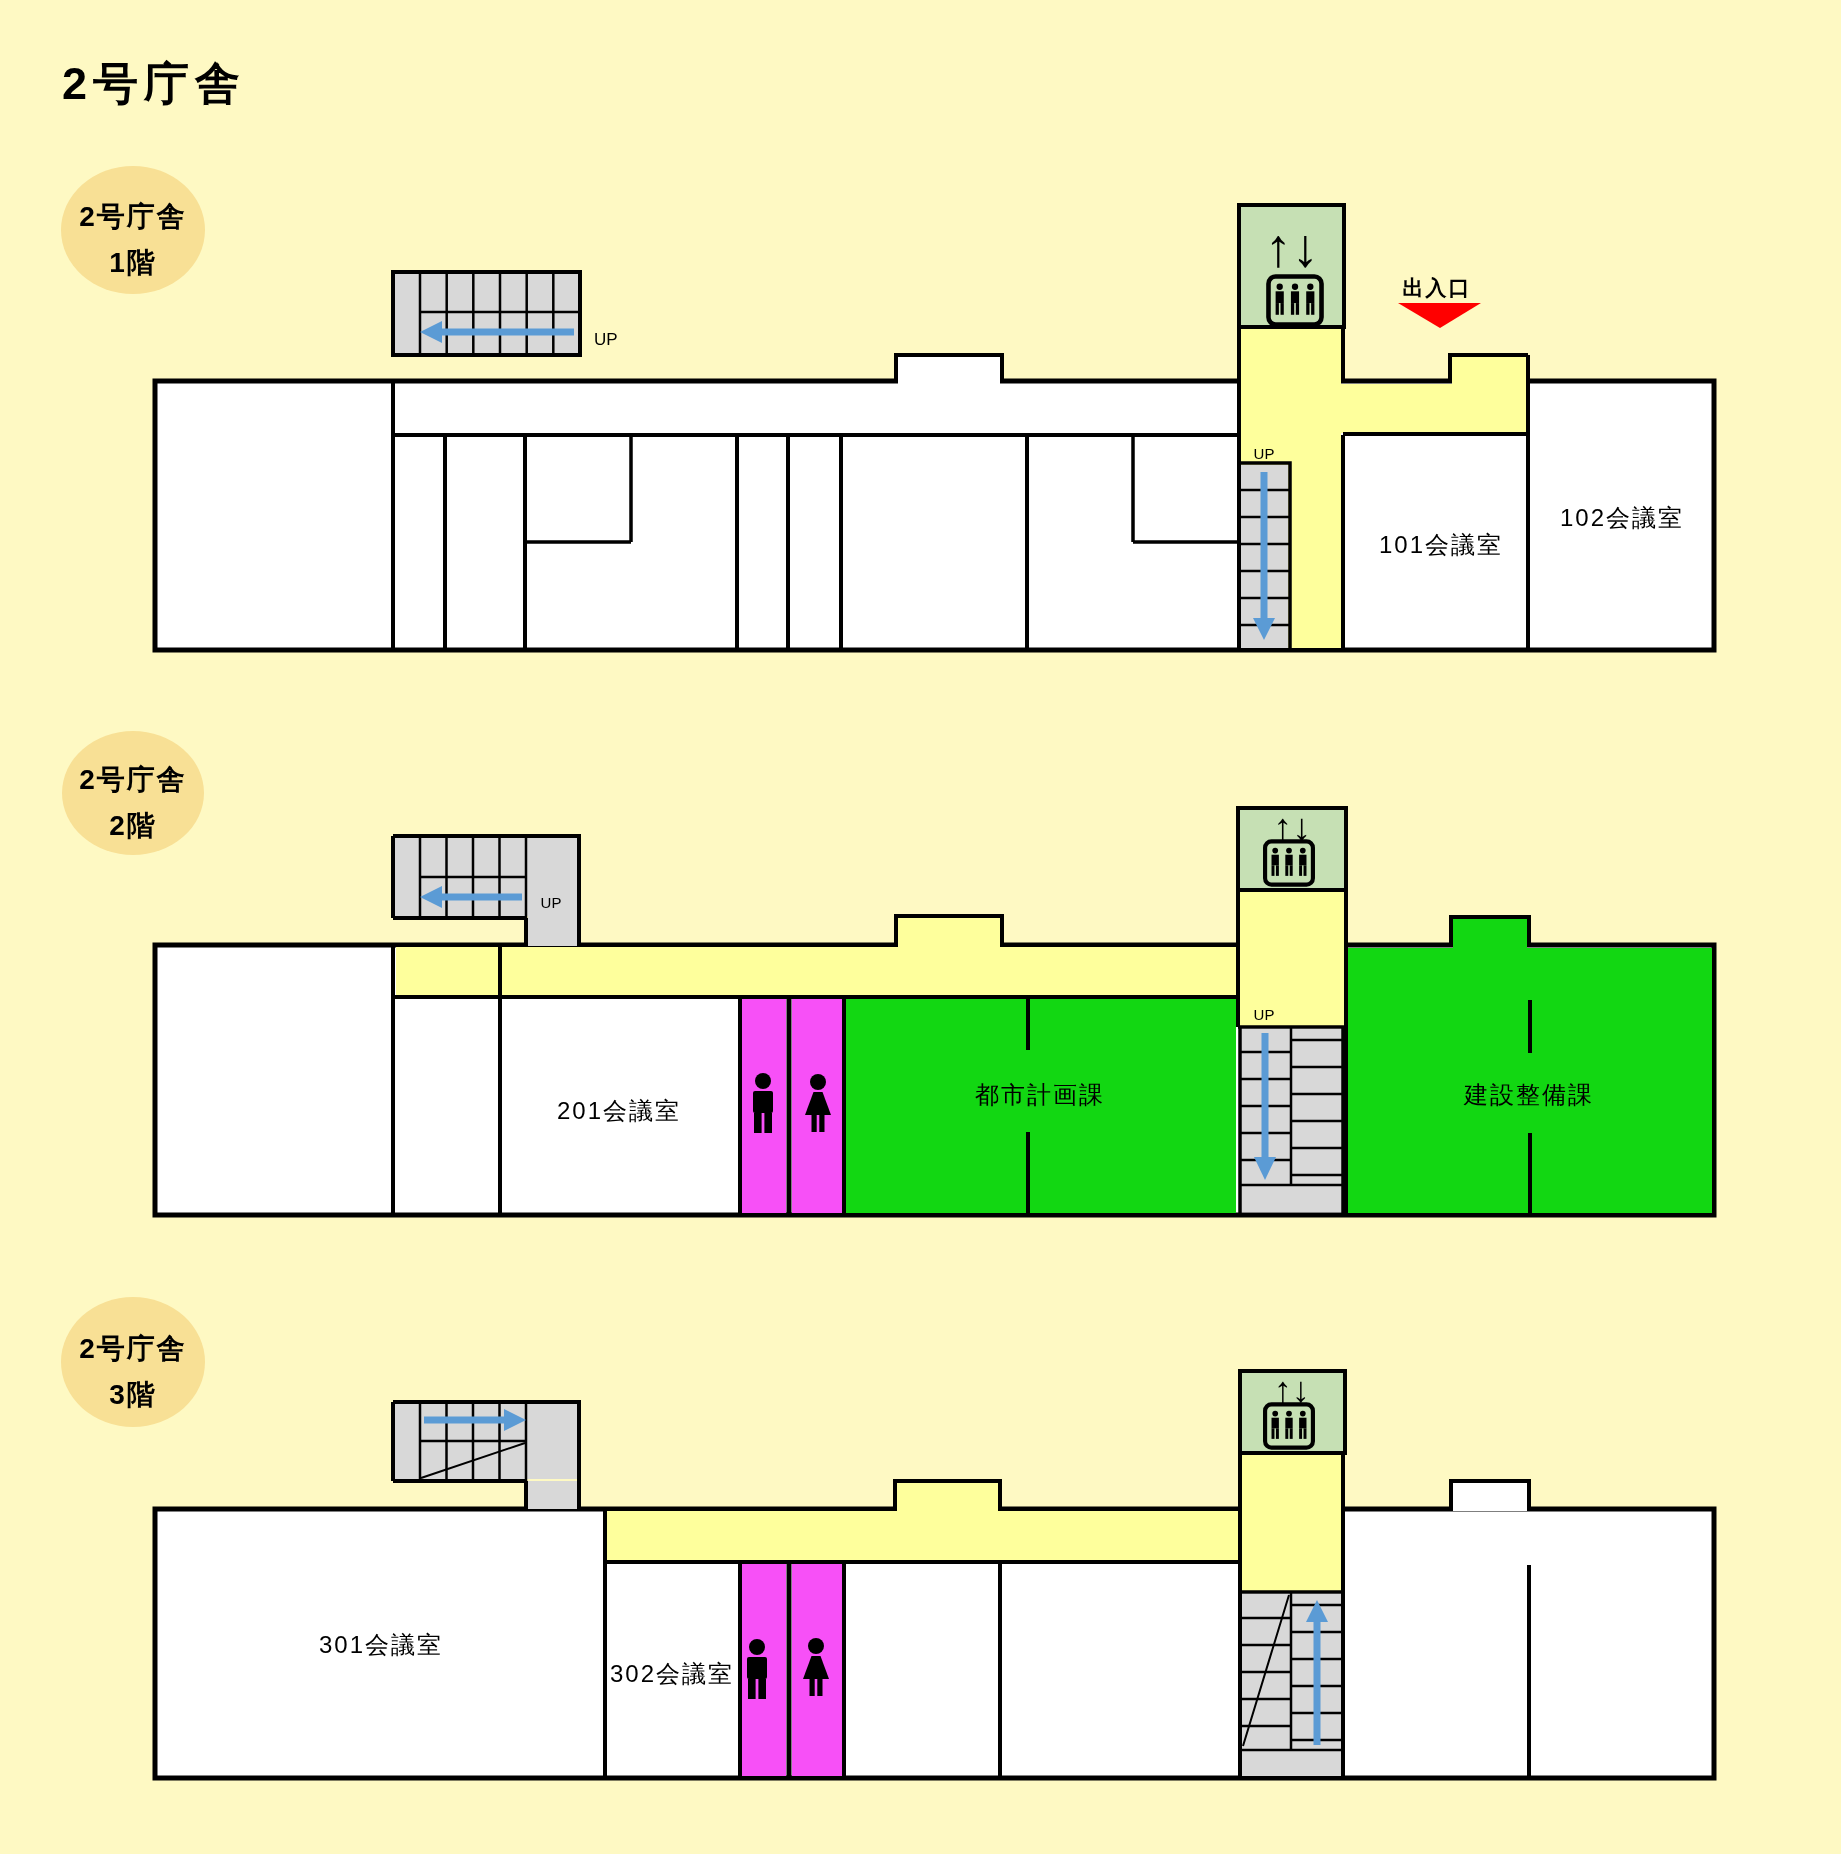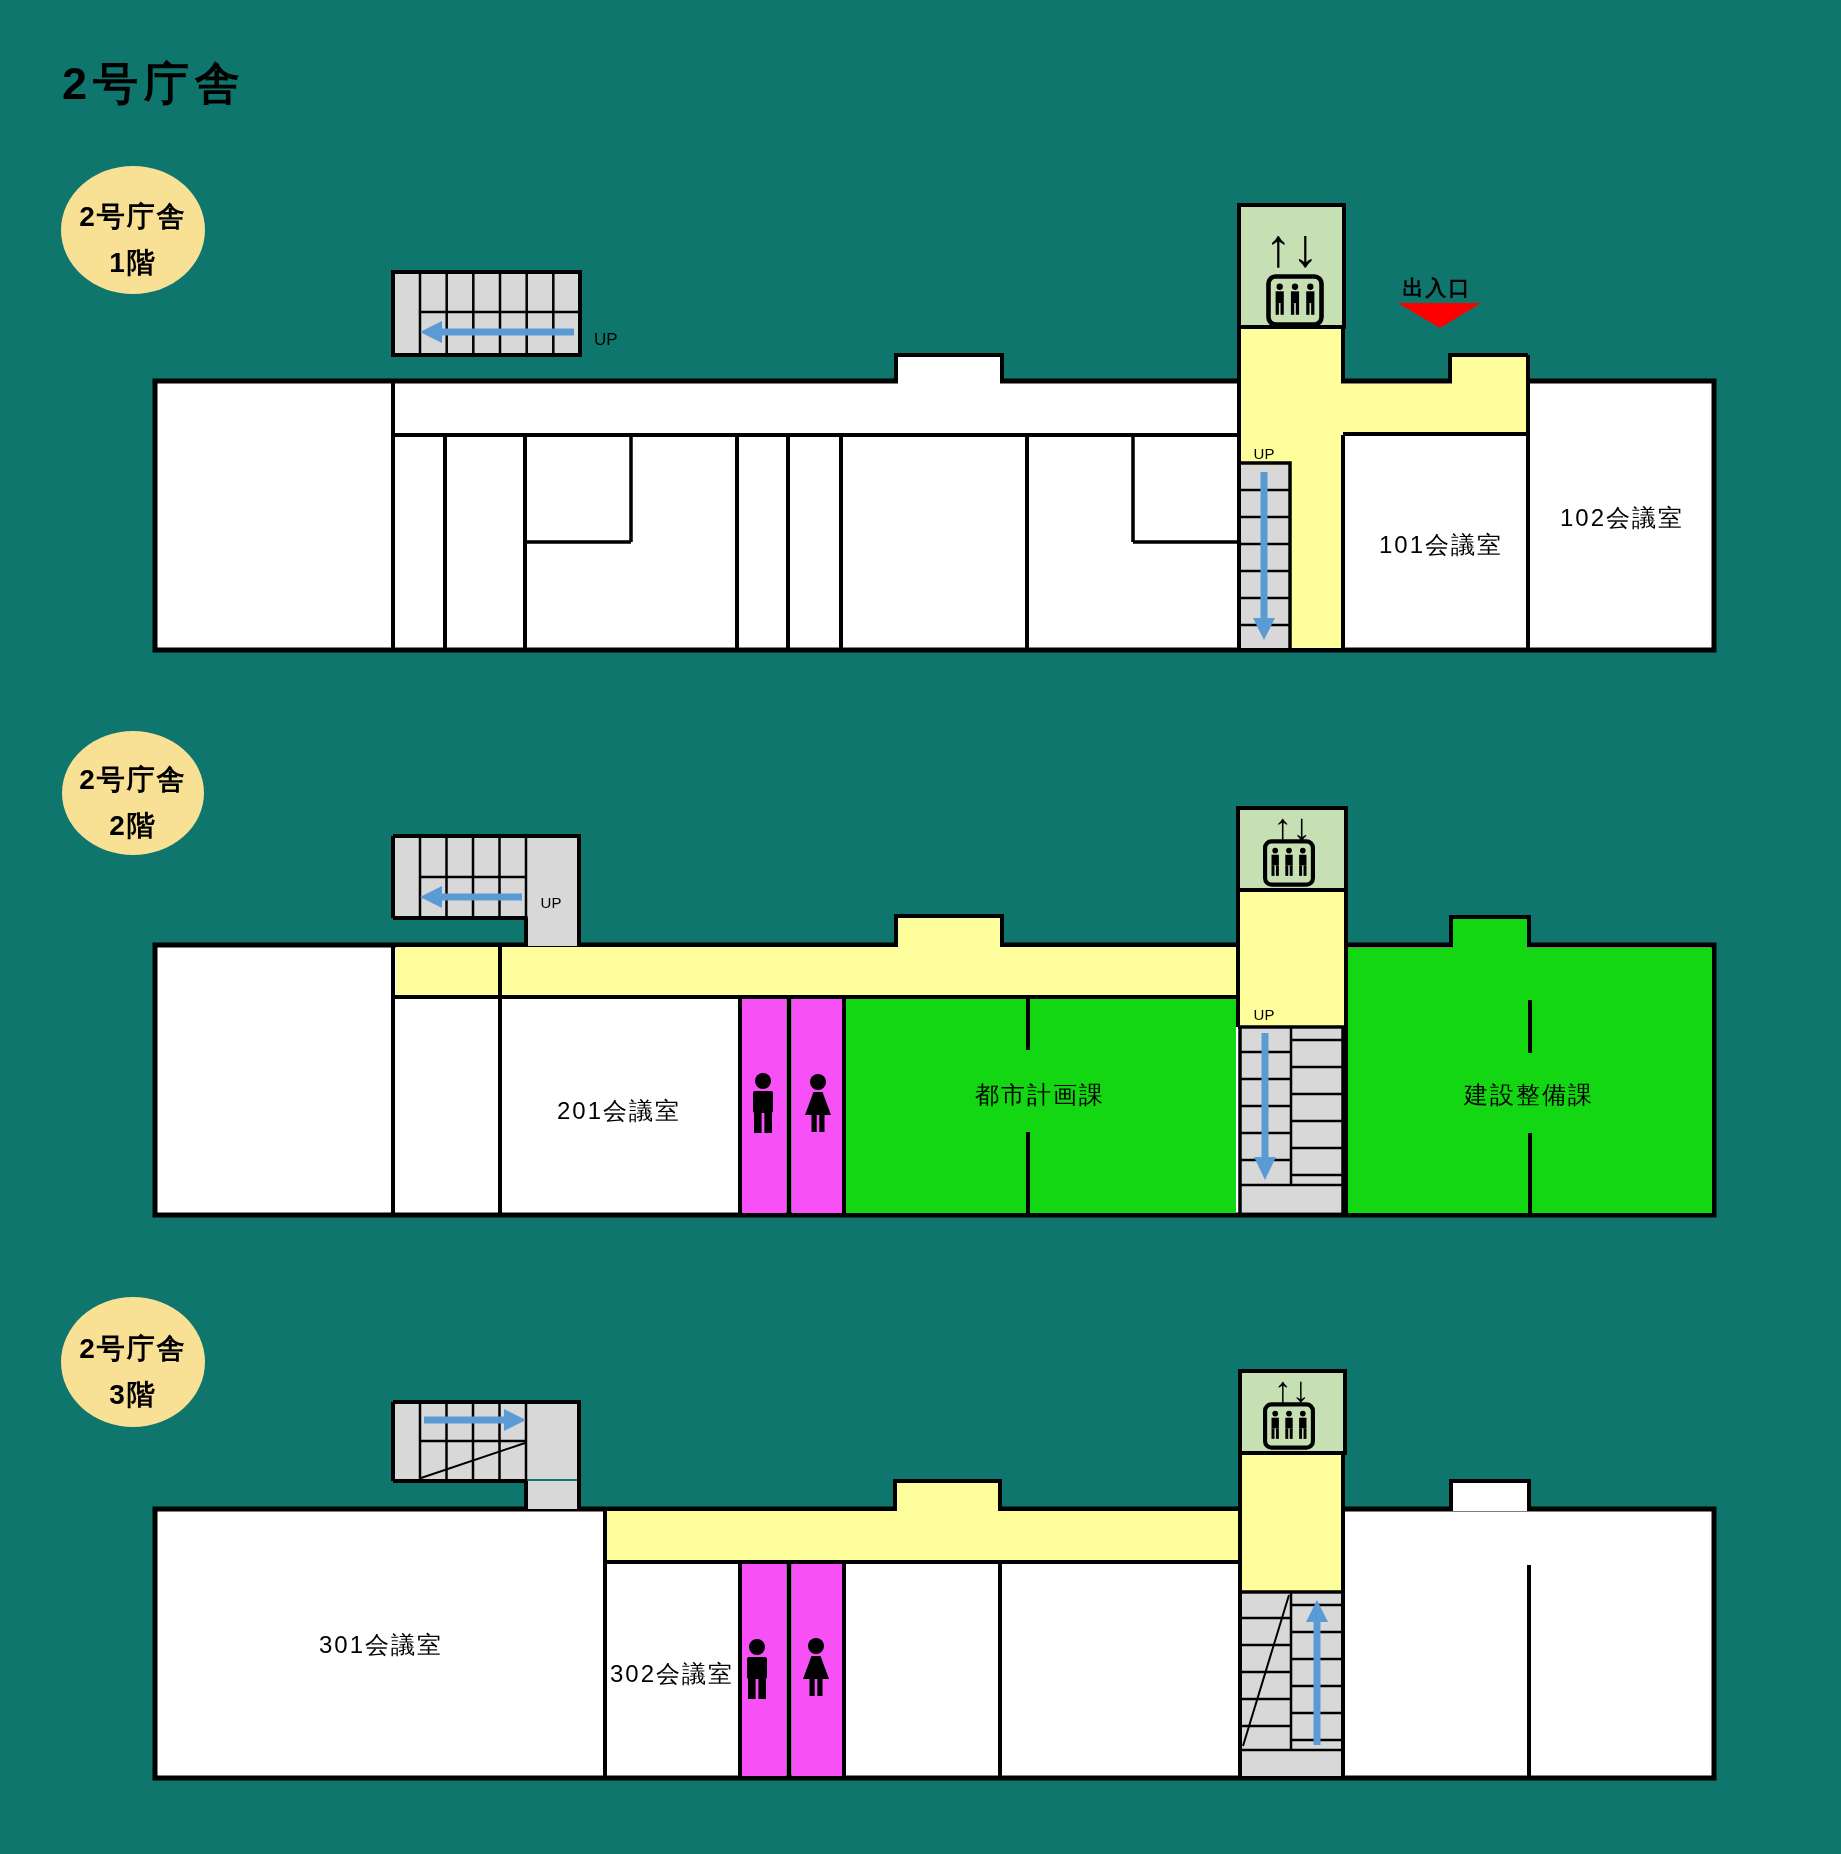--- a/index.html
+++ b/index.html
@@ -1,16 +1,16 @@
 <!DOCTYPE html>
 <html><head>
 <meta charset="utf-8">
 <style>
   html,body{margin:0;padding:0;background:#fff;}
-  #page{position:relative;width:1841px;height:1854px;background:#0f766e;overflow:hidden;text-align:right;}
+  #page{position:relative;width:1841px;height:1854px;background:#fef9c3;overflow:hidden;text-align:right;}
   svg{position:absolute;left:0;top:0;}
   text{font-family:"Liberation Sans","DejaVu Sans",sans-serif;fill:#000;}
   .title-t{font-size:45px;font-weight:bold;letter-spacing:6px;}
   .badge-t{font-size:28px;font-weight:bold;text-anchor:middle;letter-spacing:2px;}
   .room-t{font-size:24px;text-anchor:middle;letter-spacing:2px;}
   .up-t{font-size:15px;text-anchor:middle;}
   .up-t-start{font-size:17px;text-anchor:start;}
   .entr-t{font-size:21px;font-weight:bold;text-anchor:middle;letter-spacing:2px;}
   .lift-arrows{font-weight:bold;text-anchor:middle;}
 </style>

